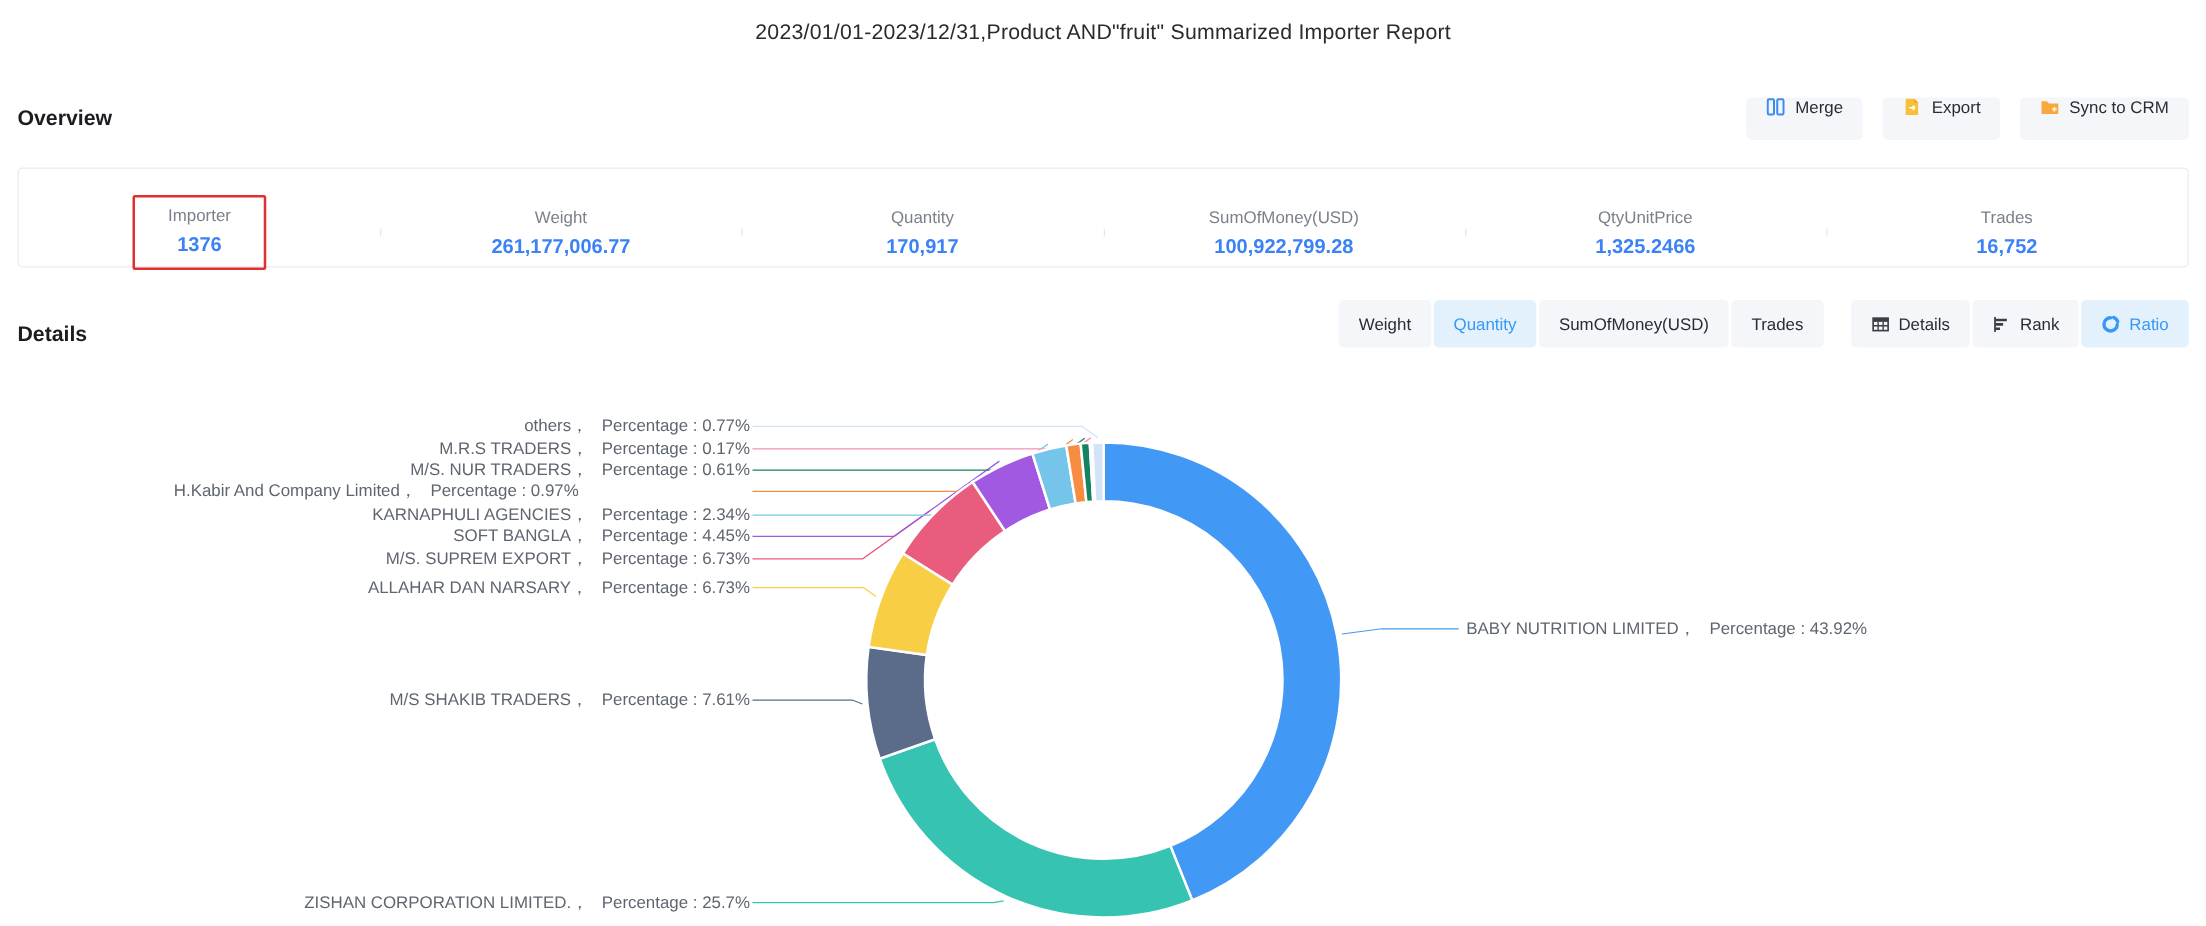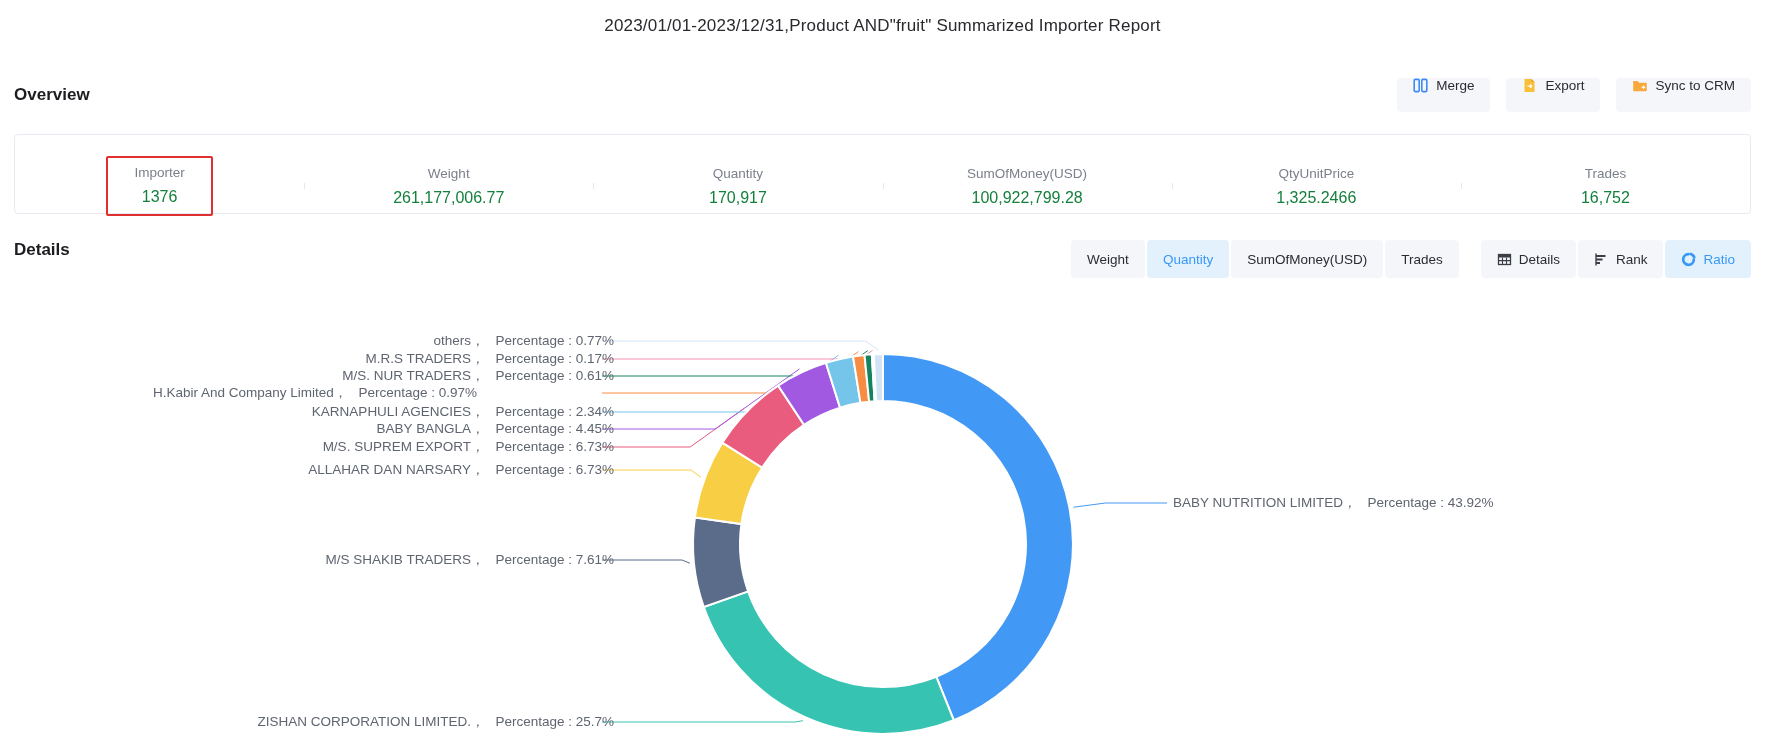--- a/index.html
+++ b/index.html
@@ -28,46 +28,46 @@
   .stats-card{
     position:absolute;top:134px;left:14px;right:14px;height:78px;
     border:1px solid #e9ebf2;border-radius:4px;display:flex;align-items:center;
     background:#fff;
   }
   .stat{flex:1;text-align:center;position:relative;margin-top:24px;}
   .stat + .stat::before{
     content:'';position:absolute;left:0;top:18px;bottom:18px;width:1px;background:#e4e7ee;
   }
   .stat-label{font-size:13.5px;color:#7b808b;line-height:18px;}
-  .stat-value{font-size:16px;color:#15803d;font-weight:400;margin-top:6px;line-height:18px;}
+  .stat-value{font-size:16px;color:#3b82f6;font-weight:700;margin-top:6px;line-height:18px;}
   .stat-highlight{
     display:inline-block;border:2px solid #e02f2f;border-radius:2px;
     padding:6px 26px 8px;
   }
   
   .details-bar{
     position:absolute;top:240px;left:14px;right:14px;height:38px;
-    display:flex;align-items:flex-start;justify-content:space-between;
+    display:flex;align-items:flex-end;justify-content:space-between;
   }
   .tabs-cluster{display:flex;gap:22px;}
   .tab-group{display:flex;gap:2px;}
   .tab{
     height:38px;display:flex;align-items:center;gap:7px;padding:0 16px;
     background:#f4f6fa;border-radius:4px;font-size:13.5px;color:#2b2b33;cursor:pointer;
     white-space:nowrap;
   }
   .tab.active{background:#e3f1fd;color:#3898f5;}
   .tab svg{display:block;}
   
   #donut-svg{position:absolute;left:0;top:0;width:1765px;height:741px;}
   #chart-labels{position:absolute;left:0;top:0;width:1765px;height:741px;pointer-events:none;}
   .chart-label{
     position:absolute;font-size:13.5px;color:#5f6570;line-height:20px;white-space:nowrap;
   }
-  .chart-label.left{left:16px;width:598px;text-align:right;}
+  .chart-label.left{left:2px;width:598px;text-align:right;}
   .chart-label .cl-pct{margin-left:11px;}
 </style>
 </head>
 <body>
 
 <div class="page-title">2023/01/01-2023/12/31,Product AND"fruit" Summarized Importer Report</div>
 
 <div class="overview-row">
   <div class="section-heading">Overview</div>
   <div class="action-buttons">
@@ -192,19 +192,19 @@
     <path d="M864.5 354.9 A190 190 0 0 1 871.8 354.3 L874.6 401.2 A143 143 0 0 0 869.1 401.7 Z" fill="#15835f" stroke="#fff" stroke-width="2"></path>
     <path d="M871.8 354.3 A190 190 0 0 1 873.8 354.2 L876.1 401.2 A143 143 0 0 0 874.6 401.2 Z" fill="#f591b2" stroke="#fff" stroke-width="2"></path>
     <path d="M873.8 354.2 A190 190 0 0 1 883.0 354.0 L883.0 401.0 A143 143 0 0 0 876.1 401.2 Z" fill="#d3e3f6" stroke="#fff" stroke-width="2"></path>
   </svg>
 <div id="chart-labels">
     <div class="chart-label right" style="top: 493px; left: 1173px;"><span class="cl-name">BABY NUTRITION LIMITED，</span><span class="cl-pct">Percentage : 43.92%</span></div>
     <div class="chart-label left" style="top: 712px;"><span class="cl-name">ZISHAN CORPORATION LIMITED.，</span><span class="cl-pct">Percentage : 25.7%</span></div>
     <div class="chart-label left" style="top: 550px;"><span class="cl-name">M/S SHAKIB TRADERS，</span><span class="cl-pct">Percentage : 7.61%</span></div>
     <div class="chart-label left" style="top: 460px;"><span class="cl-name">ALLAHAR DAN NARSARY，</span><span class="cl-pct">Percentage : 6.73%</span></div>
     <div class="chart-label left" style="top: 437px;"><span class="cl-name">M/S. SUPREM EXPORT，</span><span class="cl-pct">Percentage : 6.73%</span></div>
-    <div class="chart-label left" style="top: 419px;"><span class="cl-name">BABY BANGLA，</span><span class="cl-pct">Percentage : 4.45%</span></div>
+    <div class="chart-label left" style="top: 419px;"><span class="cl-name">SOFT BANGLA，</span><span class="cl-pct">Percentage : 4.45%</span></div>
     <div class="chart-label left" style="top: 402px;"><span class="cl-name">KARNAPHULI AGENCIES，</span><span class="cl-pct">Percentage : 2.34%</span></div>
     <div class="chart-label left" style="top: 383px; text-align: center;"><span class="cl-name">H.Kabir And Company Limited，</span><span class="cl-pct">Percentage : 0.97%</span></div>
     <div class="chart-label left" style="top: 366px;"><span class="cl-name">M/S. NUR TRADERS，</span><span class="cl-pct">Percentage : 0.61%</span></div>
     <div class="chart-label left" style="top: 349px;"><span class="cl-name">M.R.S TRADERS，</span><span class="cl-pct">Percentage : 0.17%</span></div>
     <div class="chart-label left" style="top: 331px;"><span class="cl-name">others，</span><span class="cl-pct">Percentage : 0.77%</span></div>
   </div>
 
 </body></html>

